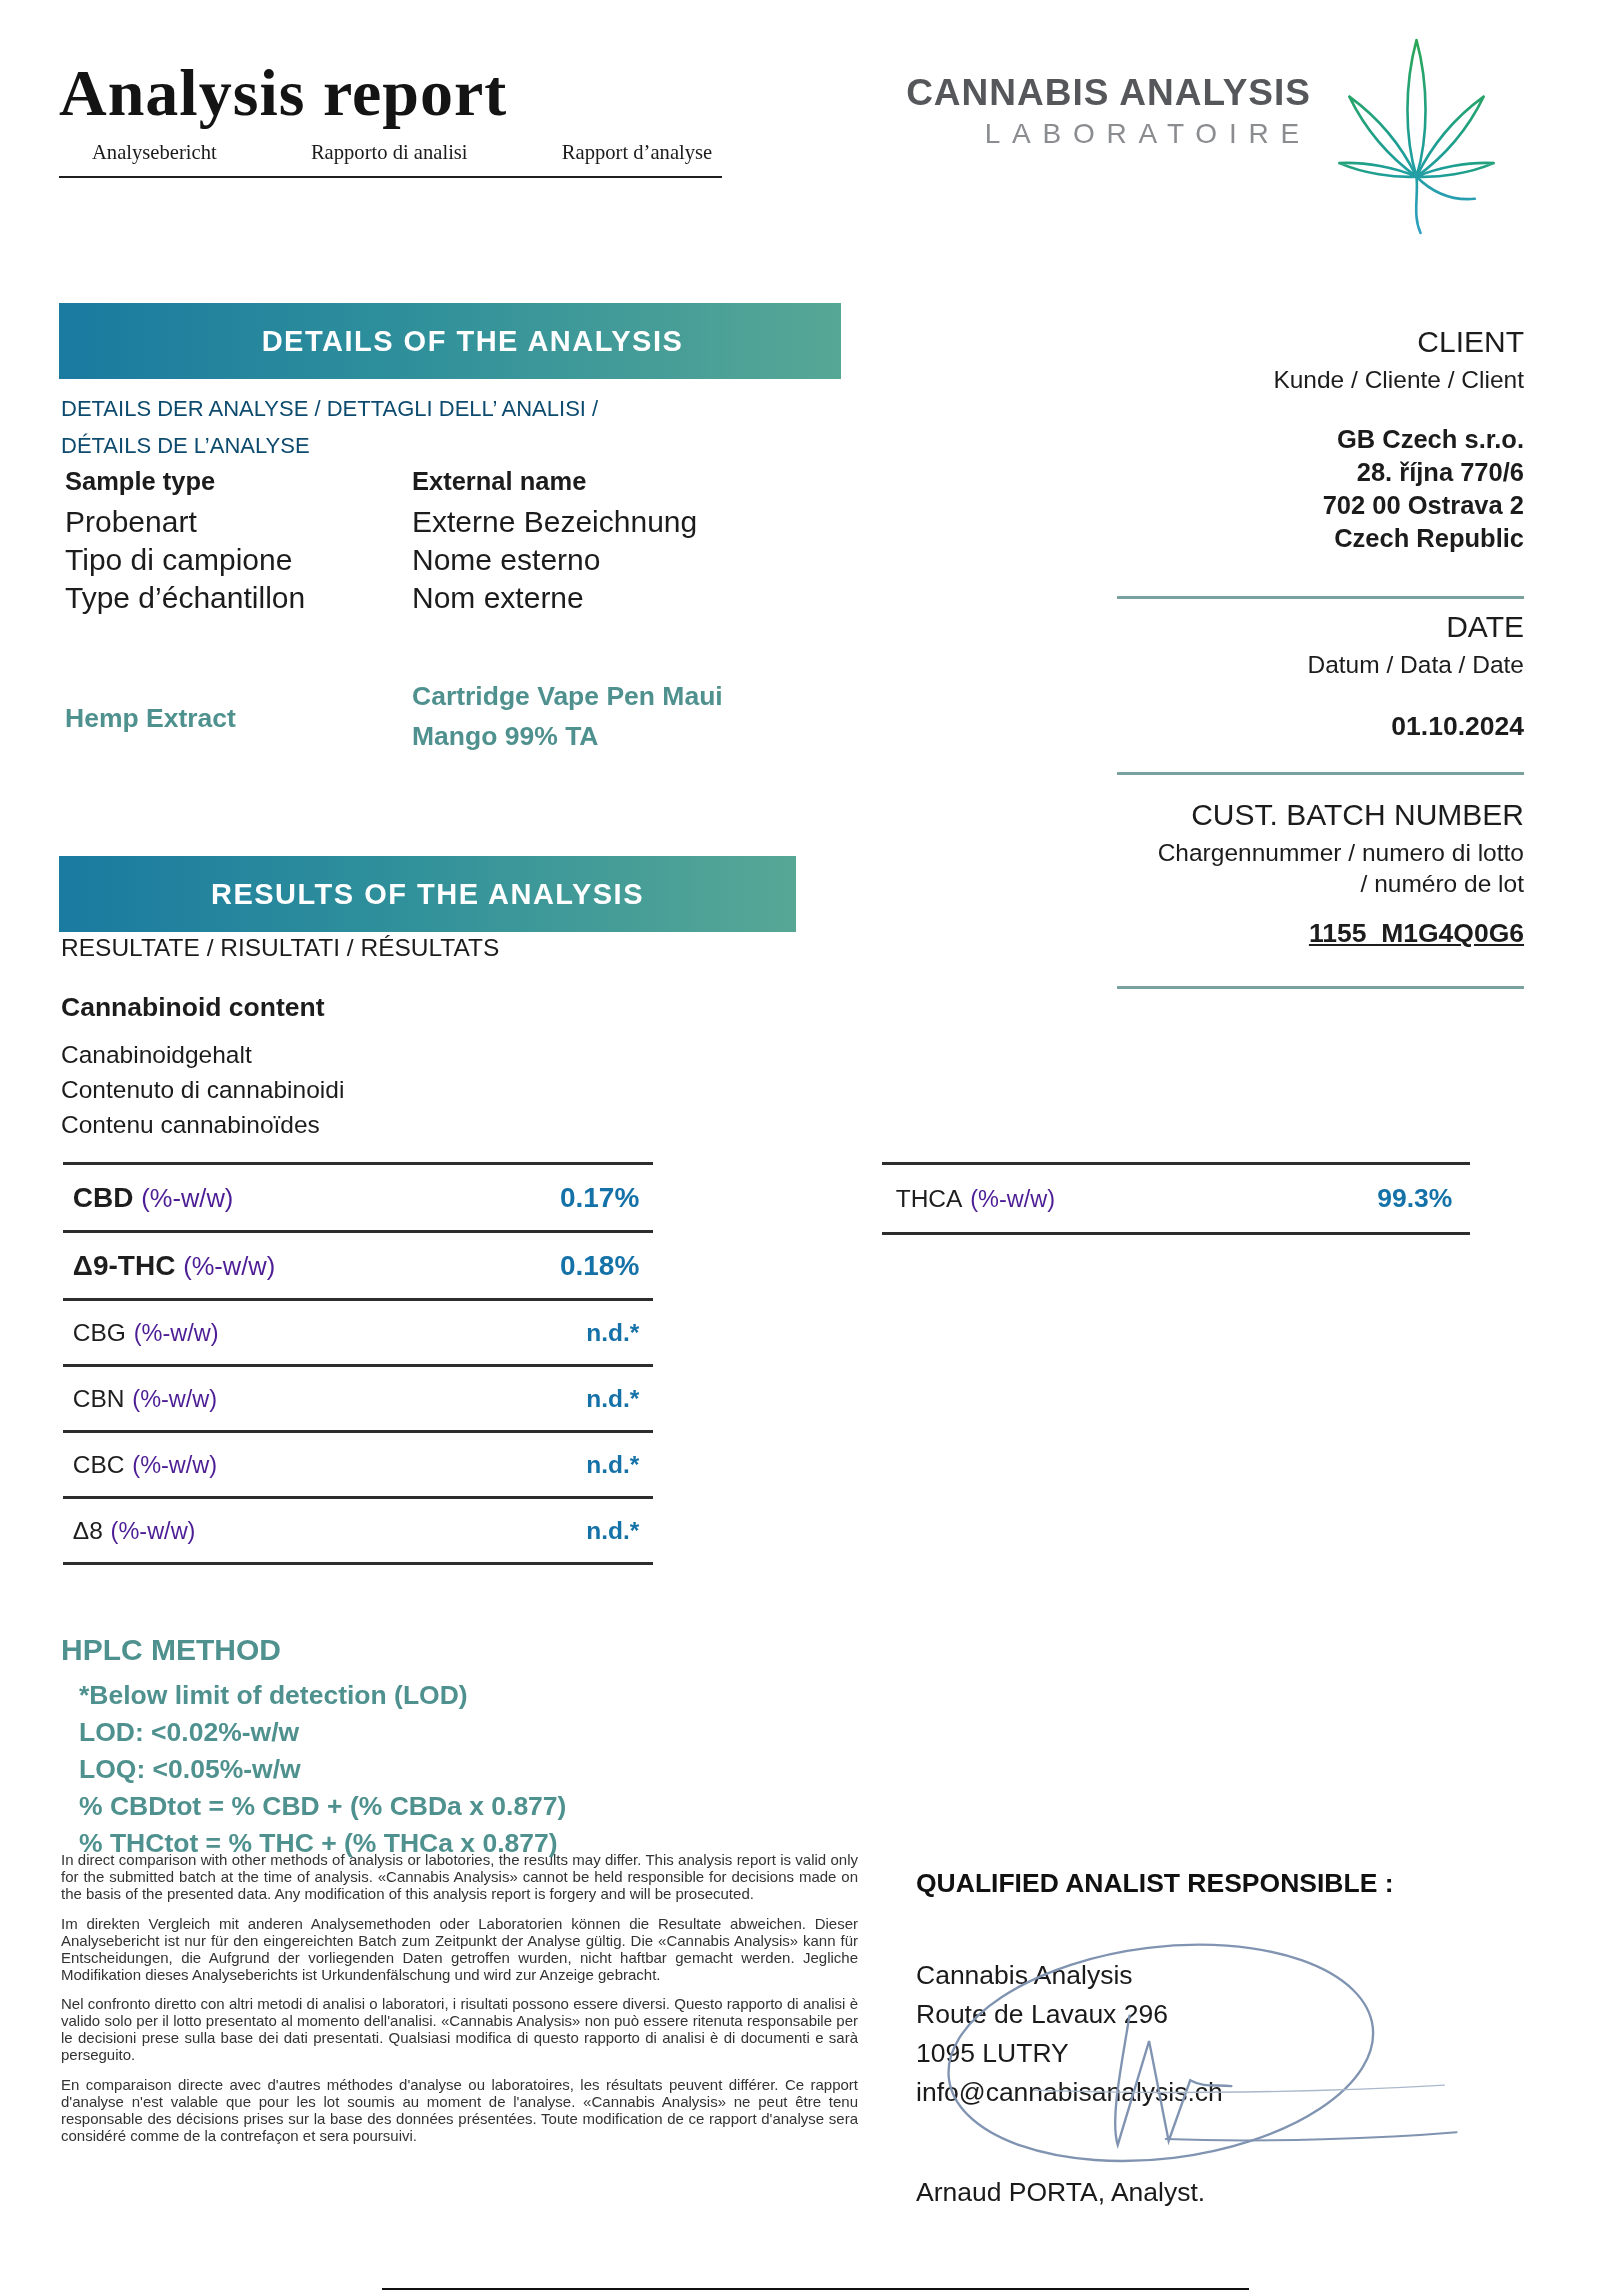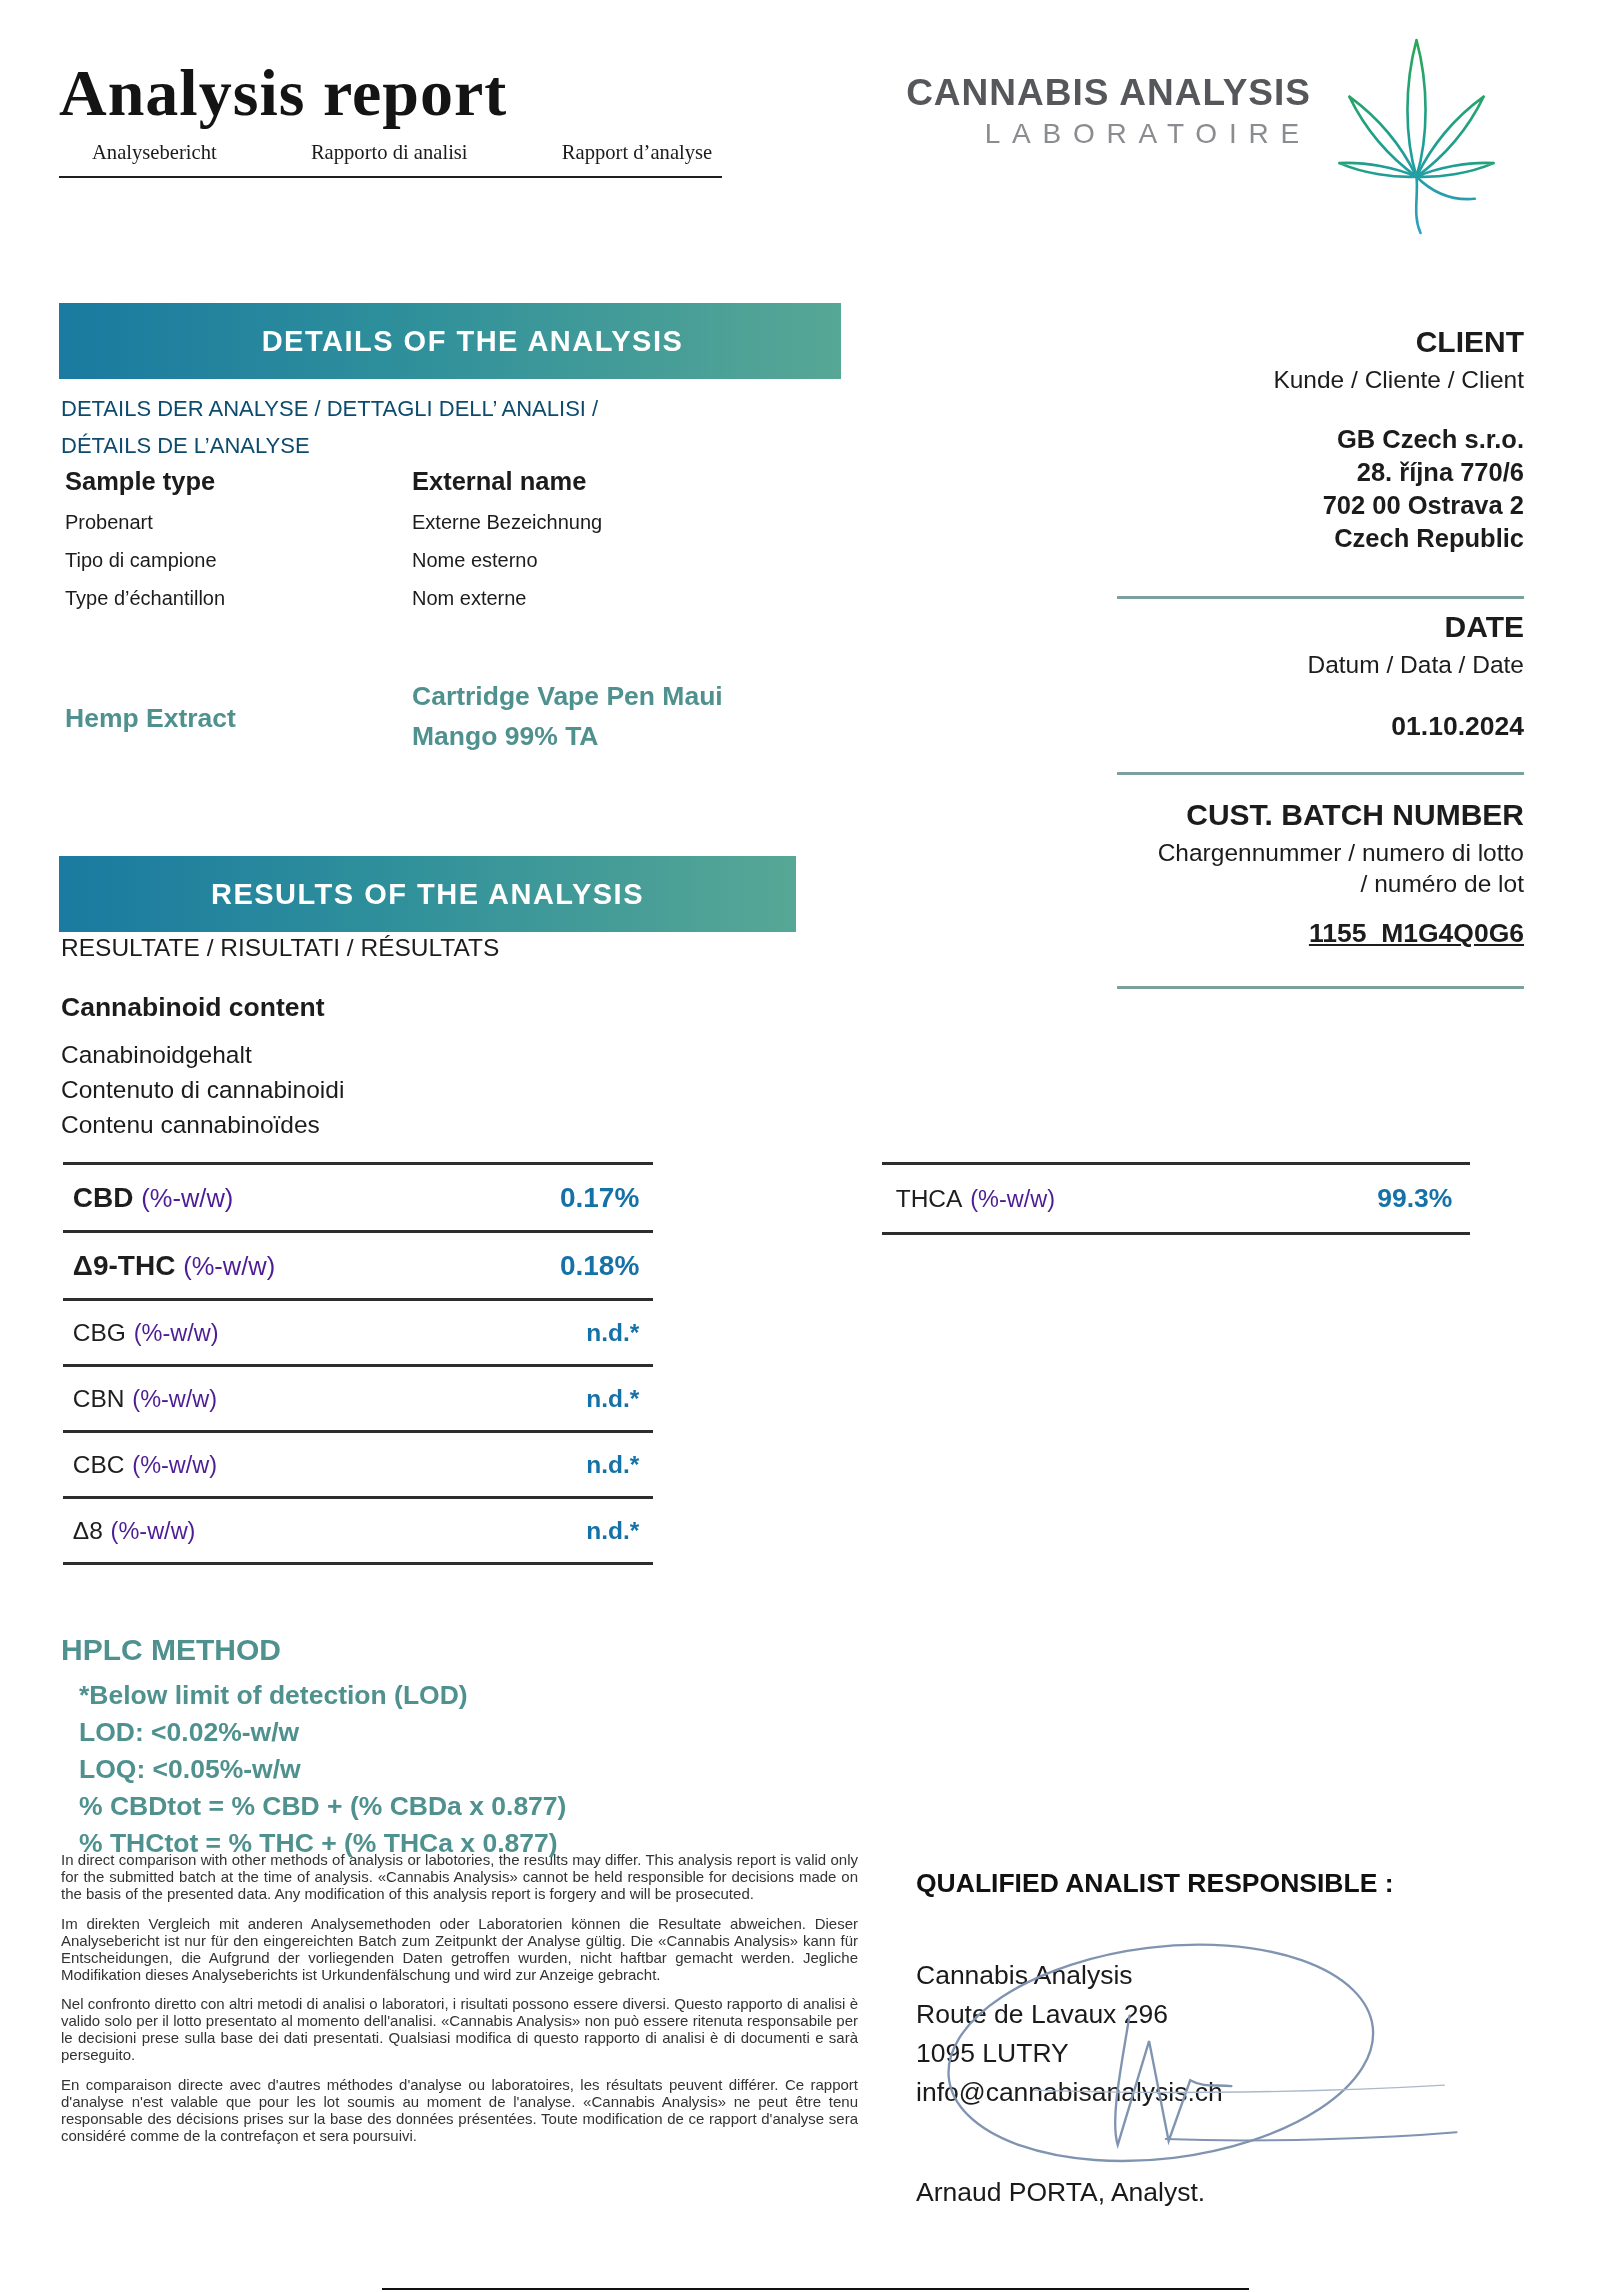--- a/index.html
+++ b/index.html
@@ -21,29 +21,29 @@
           background:linear-gradient(90deg,#1a7aa0 0%,#2f909b 45%,#57a795 100%);
           color:#fff;font-weight:bold;font-size:29px;letter-spacing:1.5px;
           display:flex;align-items:center;justify-content:center;}
   #banner-details{top:303px;padding-left:45px;}
   #banner-results{top:856px;}
 
   
   #details-sub{position:absolute;left:61px;top:390px;font-size:22px;line-height:37px;color:#0c4a6e;}
   #sample-grid{position:absolute;left:65px;top:467px;width:730px;display:grid;grid-template-columns:347px 1fr;}
   .col-label{font-size:25.5px;font-weight:bold;}
-  .col-trans div{font-size:20px;line-height:38px;}
+  .col-trans div{font-size:30px;line-height:38px;}
   .col-trans{margin-top:6.9px;}
   .sample-value{position:absolute;color:#4f918e;font-weight:bold;font-size:26.5px;line-height:40px;}
   #sample-type-value{left:65px;top:698px;}
   #external-name-value{left:412px;top:676px;width:392px;}
 
   
   .right-col{position:absolute;left:1117px;width:407px;text-align:right;}
-  .rc-label{font-size:30px;font-weight:bold;}
+  .rc-label{font-size:30px;font-weight:normal;}
   .rc-sub{font-size:24.5px;margin-top:4.9px;line-height:31px;}
   .rc-lines div{font-size:25.5px;font-weight:bold;line-height:33px;}
   #client-block{top:325px;}
   #client-block .rc-lines{margin-top:28px;}
   .teal-rule{position:absolute;left:1117px;width:407px;border-top:3.9px solid #7aa19e;}
   #rule-1{top:596px;} #rule-2{top:772px;} #rule-3{top:986px;}
   #date-block{top:610px;}
   #date-value{font-size:26.5px;font-weight:bold;margin-top:31px;}
   #batch-block{top:798px;}
   #batch-value{font-size:26.5px;font-weight:bold;margin-top:19.6px;text-decoration:underline;}

